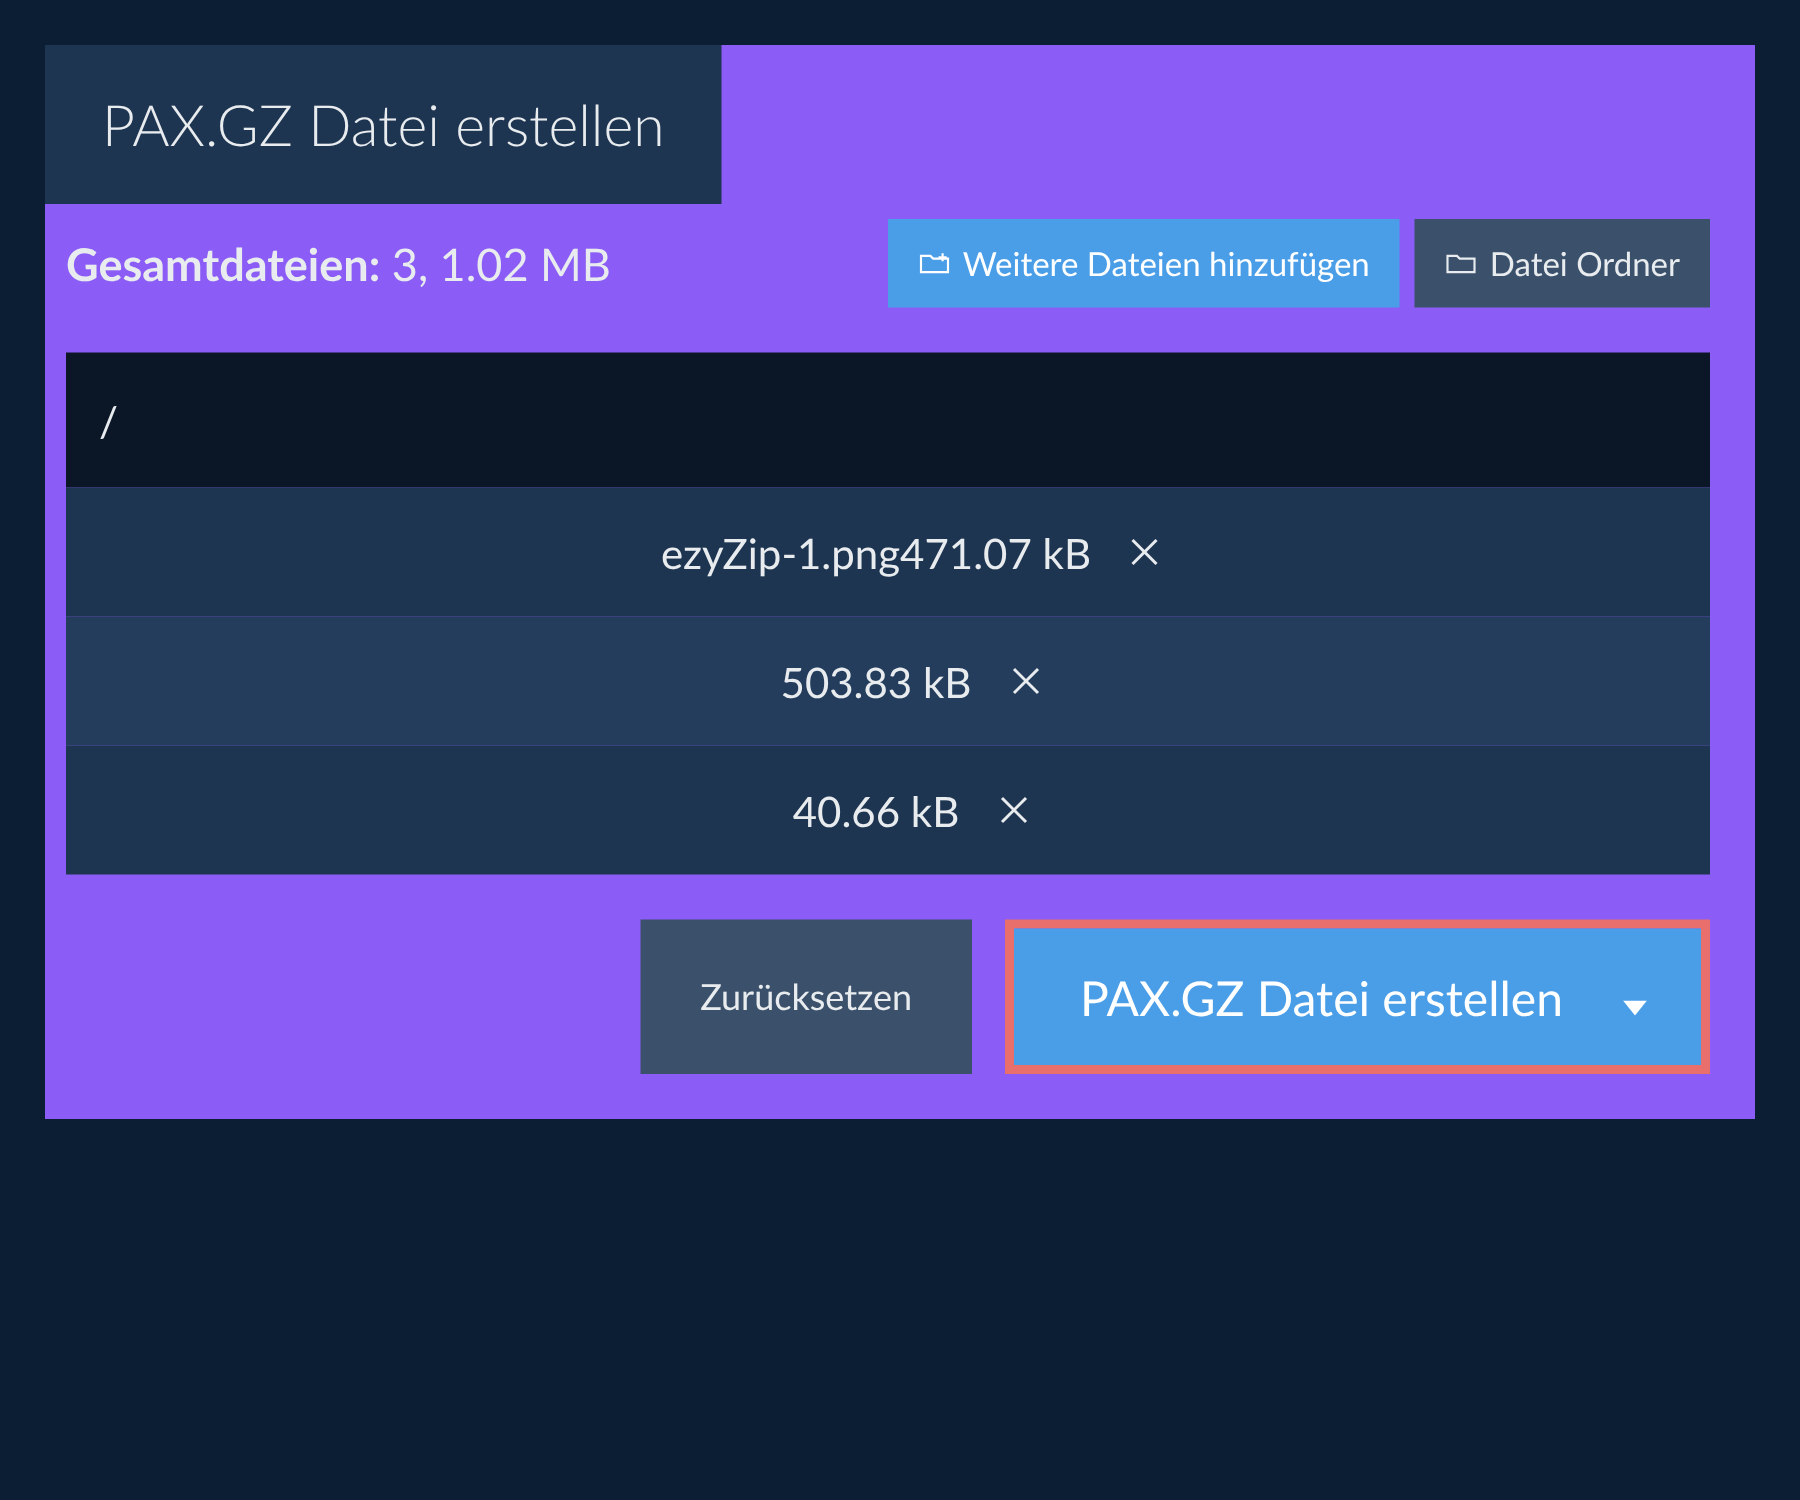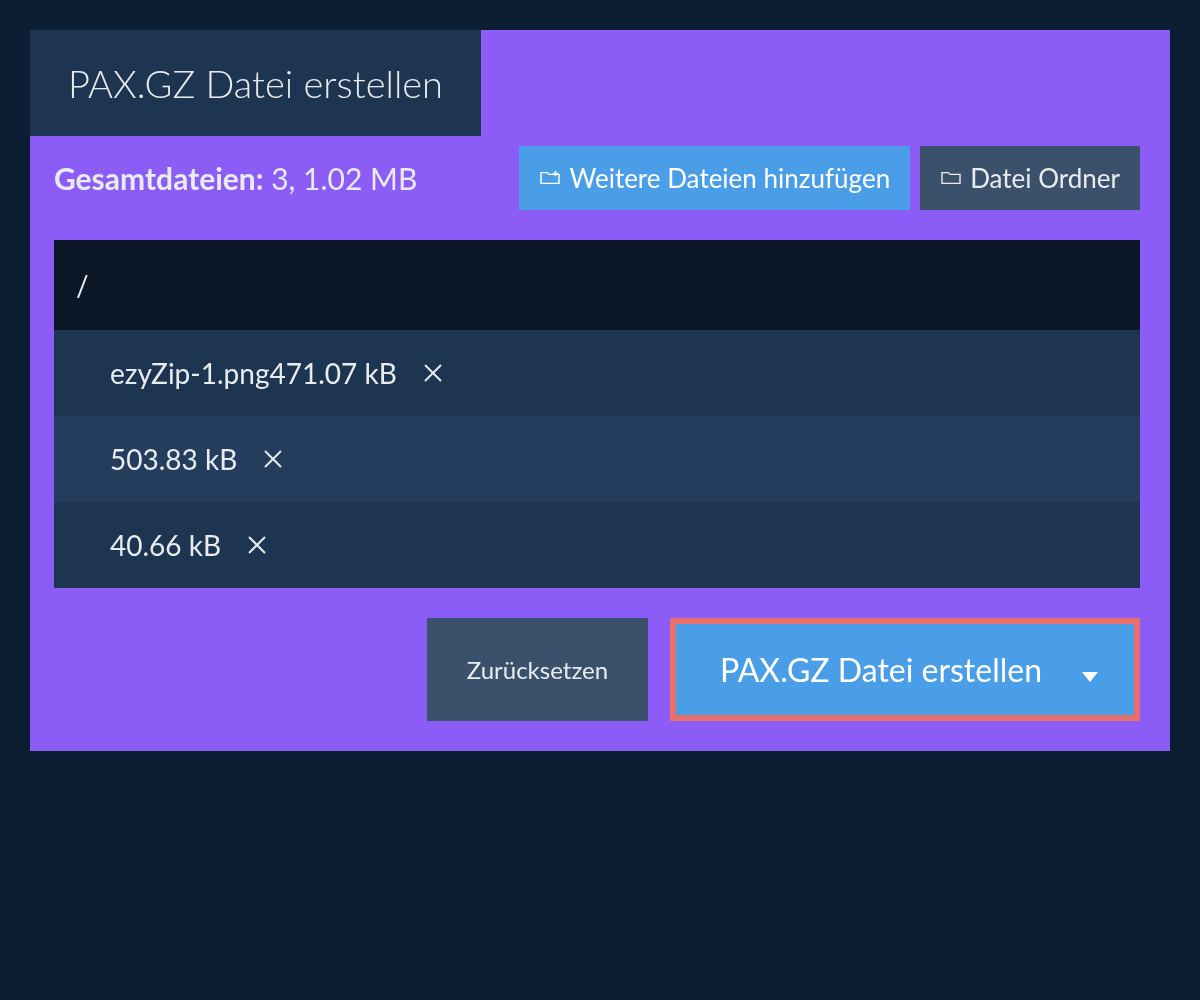--- a/index.html
+++ b/index.html
@@ -19,21 +19,21 @@
     }
     .tab-header {
       display: inline-block;
       background: #1e3551;
       padding: 30px 38px;
       color: #e8ecef;
       font-size: 38px;
       font-weight: 300;
     }
     .content {
-      padding: 10px 30px 30px 24px;
+      padding: 10px 30px 30px 14px;
     }
     .toolbar {
       display: flex;
       align-items: center;
       justify-content: space-between;
       margin-bottom: 30px;
     }
     .summary {
       color: #e8ecef;
       font-size: 30px;
@@ -46,21 +46,21 @@
     }
     .toolbar-buttons {
       display: flex;
       gap: 10px;
     }
     .btn {
       display: inline-flex;
       align-items: center;
       gap: 8px;
       padding: 16px 20px;
-      font-size: 26px;
+      font-size: 22px;
       border: none;
       cursor: pointer;
       font-family: inherit;
     }
     .btn-primary {
       background: #4a9ee8;
       color: #fff;
     }
     .btn-secondary {
       background: #3a506b;
@@ -79,21 +79,21 @@
     }
     .path-row {
       background: #0b1626;
       color: #e8ecef;
       padding: 28px 22px;
       font-size: 28px;
     }
     .file-row {
       display: flex;
       align-items: center;
-      justify-content: flex-start;
+      justify-content: center;
       padding: 26px 24px 26px 56px;
       color: #e8ecef;
       font-size: 28px;
     }
     .file-row.odd {
       background: #1e3551;
     }
     .file-row.even {
       background: #243d5c;
     }

